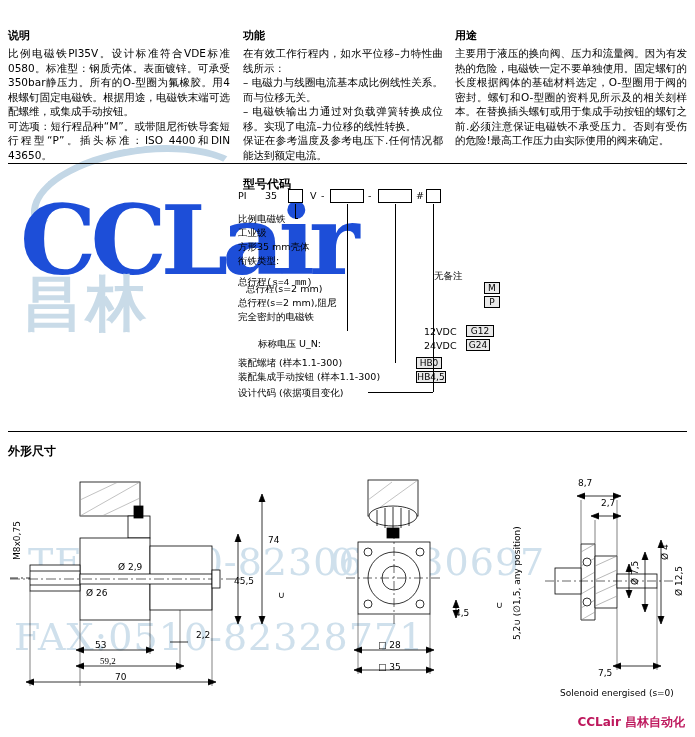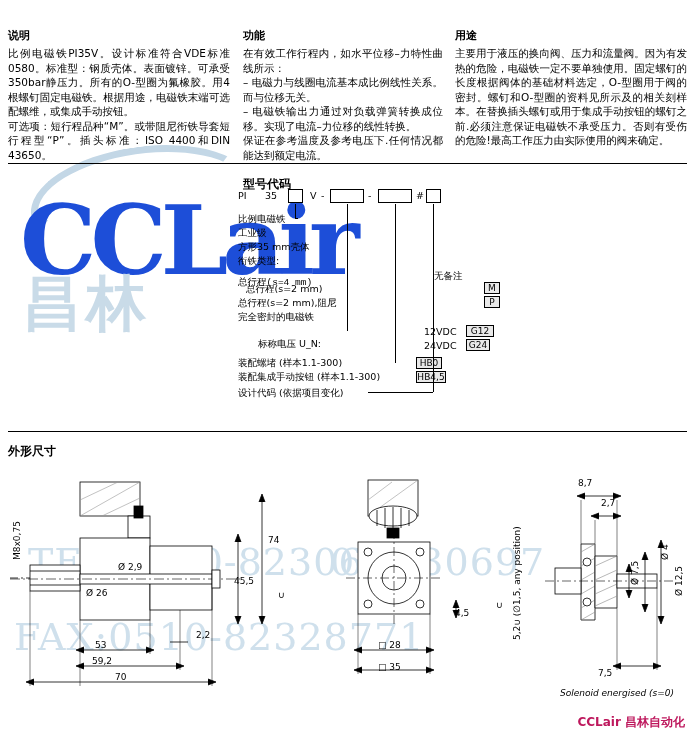--- a/index.html
+++ b/index.html
@@ -173,21 +173,20 @@
   }
   .dim-text.rot {
     transform: rotate(-90deg);
     transform-origin: left top;
   }
   .footer-note {
     position: absolute;
     font-size: 9px;
     z-index: 6;
     white-space: nowrap;
-    font-style: italic;
   }
   .brand {
     position: absolute;
     right: 10px;
     bottom: 6px;
     font-size: 12px;
     font-weight: bold;
     color: #be185d;
     z-index: 8;
     white-space: nowrap;
@@ -323,21 +322,21 @@
       <line x1="20" y1="121" x2="20" y2="216" stroke-width="0.5"></line>
     </g>
   </svg>
   <div class="dim-text rot" style="left:12px; top:560px;">M8x0,75</div>
   <div class="dim-text" style="left:118px; top:562px;">Ø 2,9</div>
   <div class="dim-text" style="left:86px; top:588px;">Ø 26</div>
   <div class="dim-text" style="left:268px; top:535px;">74</div>
   <div class="dim-text" style="left:234px; top:576px;">45,5</div>
   <div class="dim-text" style="left:95px; top:640px;">53</div>
   <div class="dim-text" style="left:196px; top:630px;">2,2</div>
-  <div class="dim-text" style="left:92px; top:656px;">59,2</div>
+  <div class="dim-text" style="left:100px; top:656px;font-family:Liberation Serif, serif;">59,2</div>
   <div class="dim-text" style="left:78px; top:672px;margin-left:37px;">70</div>
   <div class="dim-text" style="left:278px; top:590px;">∪</div>
 
   <svg class="drawing" style="left:330px; top:470px;" width="190" height="235" viewBox="0 0 190 235">
     <g stroke="#000" fill="none" stroke-width="0.8">
 
       <rect x="38" y="10" width="50" height="36" fill="#fff"></rect>
       <path d="M38 46 L88 10 M38 30 L62 12" stroke="#999" stroke-width="0.6"></path>
       <ellipse cx="63" cy="46" rx="24" ry="10" fill="#fff"></ellipse>
       <line x1="47" y1="40" x2="47" y2="56"></line>

